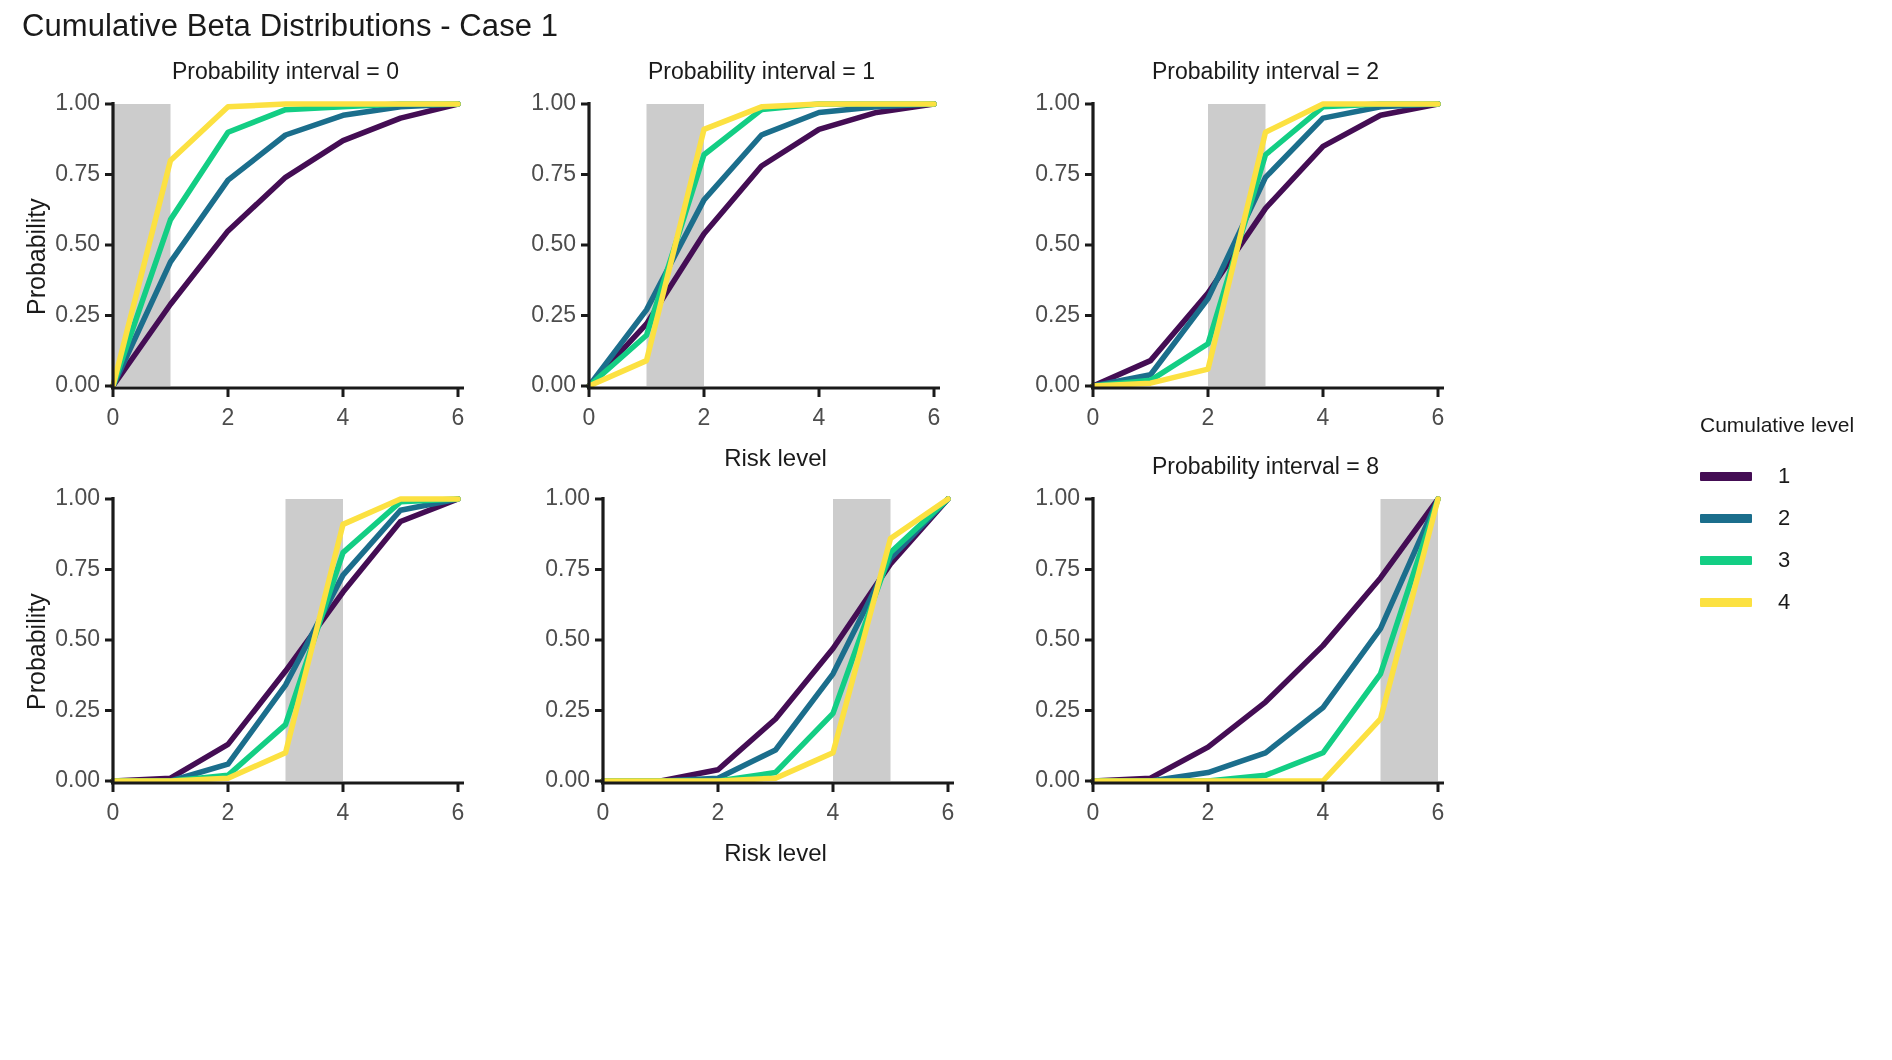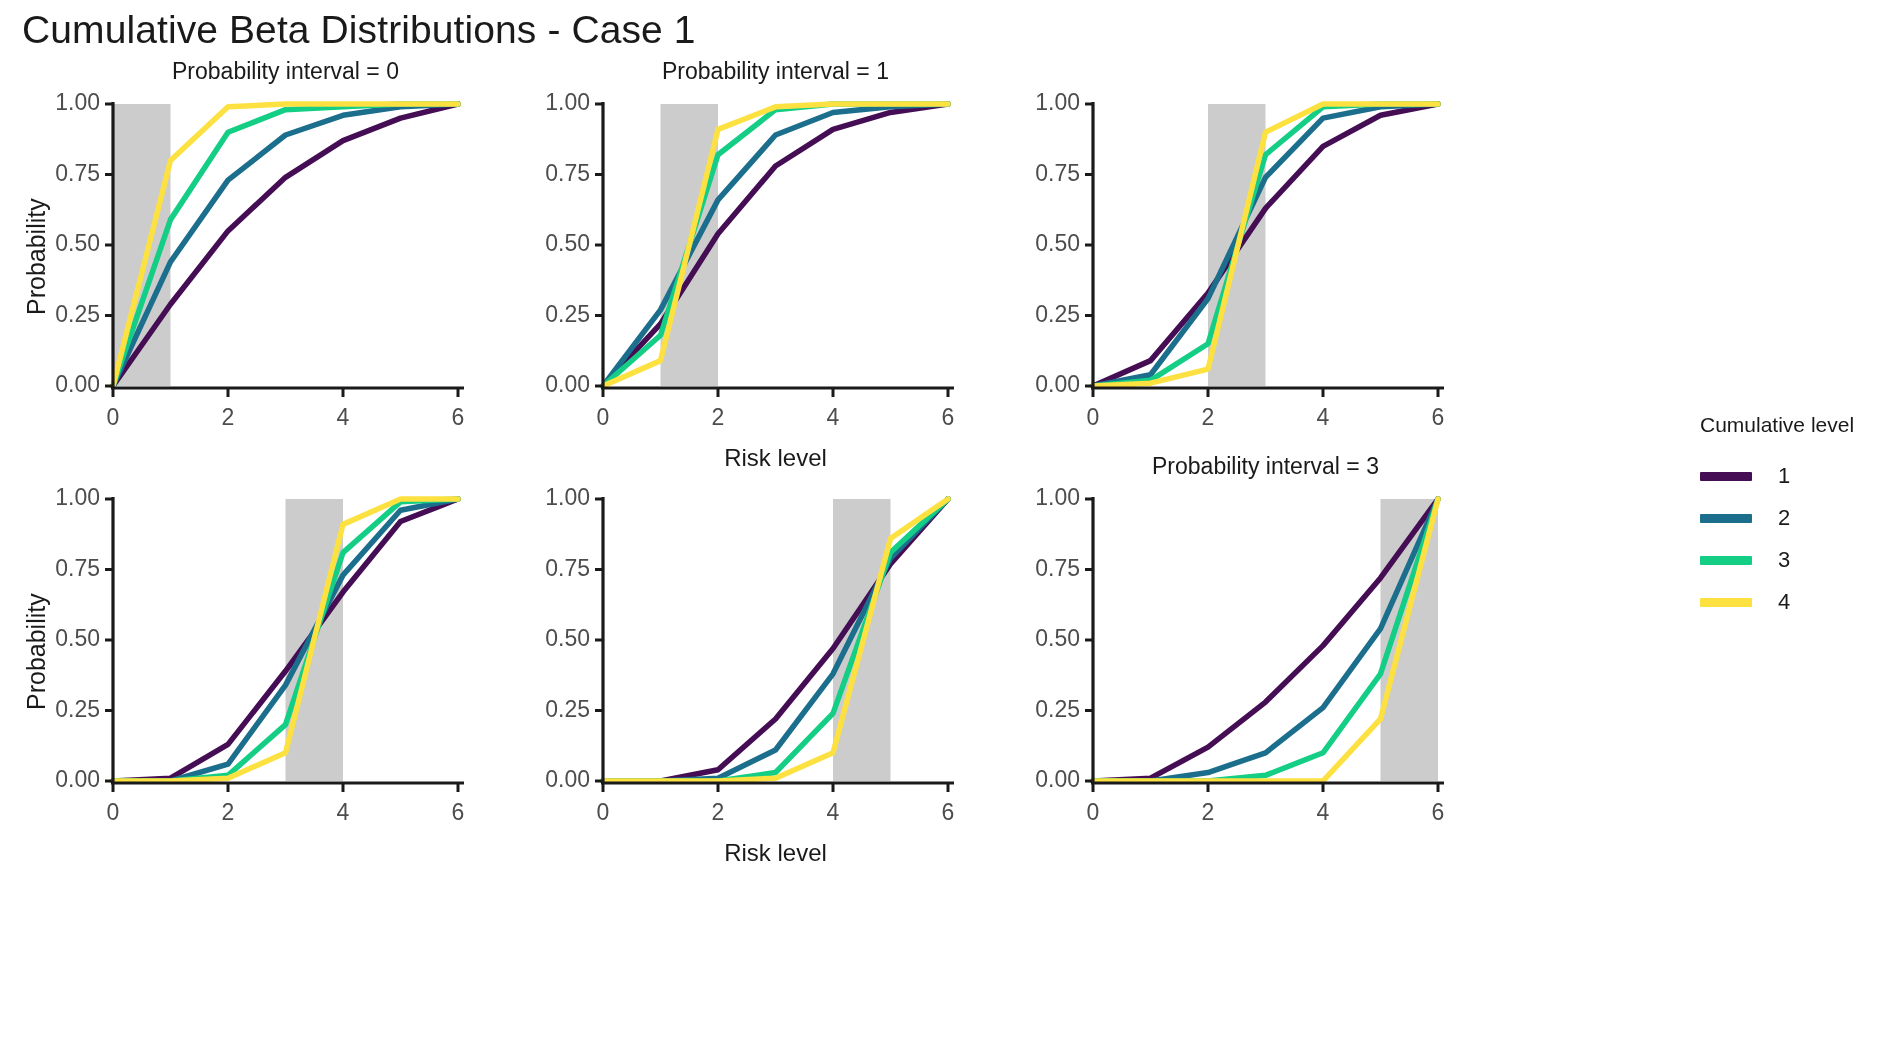--- a/index.html
+++ b/index.html
@@ -1,21 +1,21 @@
 <!DOCTYPE html>
 <html><head>
 <meta charset="utf-8">
 <style>
   html,body{margin:0;padding:0;background:#ffffff;}
   body{width:1892px;height:1060px;font-family:"Liberation Sans",sans-serif;color:#000;overflow:hidden;}
   #root{position:relative;width:1892px;height:1060px;}
 
   .plot-title{
     position:absolute; left:22px; top:8px;
-    font-size:39px; color:#1a1a1a; letter-spacing:.1px; white-space:nowrap;
+    font-size:31px; color:#1a1a1a; letter-spacing:.1px; white-space:nowrap;
   }
 
   .facet-grid{position:absolute; left:0; top:58px; width:1660px; height:1000px;}
 
   .panel{position:absolute;}
   .panel-strip{
     position:absolute; left:0; top:0; width:100%;
     text-align:center; font-size:23px; color:#1a1a1a; white-space:nowrap;
   }
   .ticklabel{
@@ -69,21 +69,21 @@
         <div class="ticklabel y" style="left: 5px; width: 95px; top: 313px;">0.00</div>
         <div class="ticklabel y" style="left: 5px; width: 95px; top: 242.5px;">0.25</div>
         <div class="ticklabel y" style="left: 5px; width: 95px; top: 172px;">0.50</div>
         <div class="ticklabel y" style="left: 5px; width: 95px; top: 101.5px;">0.75</div>
         <div class="ticklabel y" style="left: 5px; width: 95px; top: 31px;">1.00</div>
         <div class="ticklabel x" style="left: 83px; width: 60px; top: 346px;">0</div>
         <div class="ticklabel x" style="left: 198px; width: 60px; top: 346px;">2</div>
         <div class="ticklabel x" style="left: 313px; width: 60px; top: 346px;">4</div>
         <div class="ticklabel x" style="left: 428px; width: 60px; top: 346px;">6</div>
       </div>
-      <div class="panel" style="left: 490px; top: 0px; width: 470px; height: 390px; text-decoration: underline;">
+      <div class="panel" style="left: 476px; top: 0px; width: 470px; height: 390px; text-decoration: underline;">
         <div class="panel-strip" style="left: 113px; width: 345px; top: 0px;">Probability interval = 1</div>
         <svg width="470" height="390" style="position: absolute; left: 0px; top: 0px;">
           <rect x="170.5" y="46" width="57.5" height="282" fill="#CCCCCC"></rect>
           <polyline points="113,328 170.5,265.96000000000004 228,175.72 285.5,108.03999999999999 343,71.38 400.5,54.46000000000001 458,46" fill="none" stroke="#440D54" stroke-width="5.5" stroke-linejoin="round" stroke-linecap="round"></polyline>
           <polyline points="113,328 170.5,251.85999999999999 228,141.88 285.5,77.02 343,54.46000000000001 400.5,48.82 458,46" fill="none" stroke="#1B6E8C" stroke-width="5.5" stroke-linejoin="round" stroke-linecap="round"></polyline>
           <polyline points="113,328 170.5,277.24 228,96.76000000000002 285.5,51.64000000000001 343,46 400.5,46 458,46" fill="none" stroke="#13CE84" stroke-width="5.5" stroke-linejoin="round" stroke-linecap="round"></polyline>
           <polyline points="113,328 170.5,302.62 228,71.38 285.5,48.82 343,46 400.5,46 458,46" fill="none" stroke="#FCE141" stroke-width="5.5" stroke-linejoin="round" stroke-linecap="round"></polyline>
           <line x1="113" x2="113" y1="44" y2="330" stroke="#1a1a1a" stroke-width="3.2"></line>
           <line x1="111" x2="464" y1="330" y2="330" stroke="#1a1a1a" stroke-width="3.2"></line>
           <line x1="105" x2="113" y1="328" y2="328" stroke="#1a1a1a" stroke-width="3"></line>
@@ -100,20 +100,21 @@
         <div class="ticklabel y" style="left: 5px; width: 95px; top: 242.5px;">0.25</div>
         <div class="ticklabel y" style="left: 5px; width: 95px; top: 172px;">0.50</div>
         <div class="ticklabel y" style="left: 5px; width: 95px; top: 101.5px;">0.75</div>
         <div class="ticklabel y" style="left: 5px; width: 95px; top: 31px;">1.00</div>
         <div class="ticklabel x" style="left: 83px; width: 60px; top: 346px;">0</div>
         <div class="ticklabel x" style="left: 198px; width: 60px; top: 346px;">2</div>
         <div class="ticklabel x" style="left: 313px; width: 60px; top: 346px;">4</div>
         <div class="ticklabel x" style="left: 428px; width: 60px; top: 346px;">6</div>
       </div>
       <div class="panel" style="left: 980px; top: 0px; width: 470px; height: 390px;">
+        <div class="panel-strip" style="left: 113px; width: 345px; top: 0px;">Probability interval = 2</div>
         <svg width="470" height="390" style="position: absolute; left: 0px; top: 0px;">
           <rect x="228" y="46" width="57.5" height="282" fill="#CCCCCC"></rect>
           <polyline points="113,328 170.5,302.62 228,234.93999999999997 285.5,150.34 343,88.30000000000001 400.5,57.28000000000001 458,46" fill="none" stroke="#440D54" stroke-width="5.5" stroke-linejoin="round" stroke-linecap="round"></polyline>
           <polyline points="113,328 170.5,316.71999999999997 228,240.57999999999998 285.5,119.32000000000001 343,60.10000000000001 400.5,48.82 458,46" fill="none" stroke="#1B6E8C" stroke-width="5.5" stroke-linejoin="round" stroke-linecap="round"></polyline>
           <polyline points="113,328 170.5,322.36 228,285.7 285.5,96.76000000000002 343,48.82 400.5,46 458,46" fill="none" stroke="#13CE84" stroke-width="5.5" stroke-linejoin="round" stroke-linecap="round"></polyline>
           <polyline points="113,328 170.5,325.18 228,311.08 285.5,74.19999999999999 343,46 400.5,46 458,46" fill="none" stroke="#FCE141" stroke-width="5.5" stroke-linejoin="round" stroke-linecap="round"></polyline>
           <line x1="113" x2="113" y1="44" y2="330" stroke="#1a1a1a" stroke-width="3.2"></line>
           <line x1="111" x2="464" y1="330" y2="330" stroke="#1a1a1a" stroke-width="3.2"></line>
           <line x1="105" x2="113" y1="328" y2="328" stroke="#1a1a1a" stroke-width="3"></line>
           <line x1="105" x2="113" y1="257.5" y2="257.5" stroke="#1a1a1a" stroke-width="3"></line>
@@ -187,21 +188,21 @@
         <div class="ticklabel y" style="left: 5px; width: 95px; top: 242.5px;">0.25</div>
         <div class="ticklabel y" style="left: 5px; width: 95px; top: 172px;">0.50</div>
         <div class="ticklabel y" style="left: 5px; width: 95px; top: 101.5px;">0.75</div>
         <div class="ticklabel y" style="left: 5px; width: 95px; top: 31px;">1.00</div>
         <div class="ticklabel x" style="left: 83px; width: 60px; top: 346px;">0</div>
         <div class="ticklabel x" style="left: 198px; width: 60px; top: 346px;">2</div>
         <div class="ticklabel x" style="left: 313px; width: 60px; top: 346px;">4</div>
         <div class="ticklabel x" style="left: 428px; width: 60px; top: 346px;">6</div>
       </div>
       <div class="panel" style="left: 980px; top: 395px; width: 470px; height: 390px;">
-        <div class="panel-strip" style="left: 113px; width: 345px; top: 0px;">Probability interval = 3</div>
+        <div class="panel-strip" style="left: 113px; width: 345px; top: 0px;">Probability interval = 8</div>
         <svg width="470" height="390" style="position: absolute; left: 0px; top: 0px;">
           <rect x="400.5" y="46" width="57.5" height="282" fill="#CCCCCC"></rect>
           <polyline points="113,328 170.5,325.18 228,294.15999999999997 285.5,249.04 343,192.64000000000001 400.5,124.96000000000001 458,46" fill="none" stroke="#440D54" stroke-width="5.5" stroke-linejoin="round" stroke-linecap="round"></polyline>
           <polyline points="113,328 170.5,328 228,319.54 285.5,299.8 343,254.68 400.5,175.72 458,46" fill="none" stroke="#1B6E8C" stroke-width="5.5" stroke-linejoin="round" stroke-linecap="round"></polyline>
           <polyline points="113,328 170.5,328 228,328 285.5,322.36 343,299.8 400.5,220.84 458,46" fill="none" stroke="#13CE84" stroke-width="5.5" stroke-linejoin="round" stroke-linecap="round"></polyline>
           <polyline points="113,328 170.5,328 228,328 285.5,328 343,328 400.5,265.96000000000004 458,46" fill="none" stroke="#FCE141" stroke-width="5.5" stroke-linejoin="round" stroke-linecap="round"></polyline>
           <line x1="113" x2="113" y1="44" y2="330" stroke="#1a1a1a" stroke-width="3.2"></line>
           <line x1="111" x2="464" y1="330" y2="330" stroke="#1a1a1a" stroke-width="3.2"></line>
           <line x1="105" x2="113" y1="328" y2="328" stroke="#1a1a1a" stroke-width="3"></line>
           <line x1="105" x2="113" y1="257.5" y2="257.5" stroke="#1a1a1a" stroke-width="3"></line>

